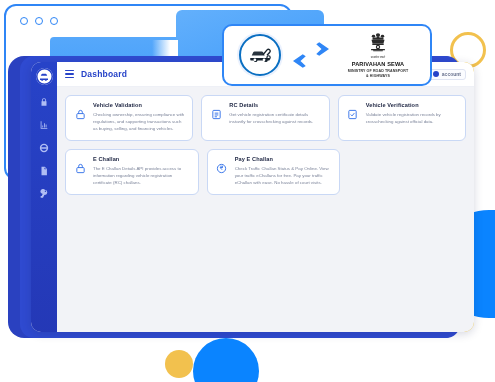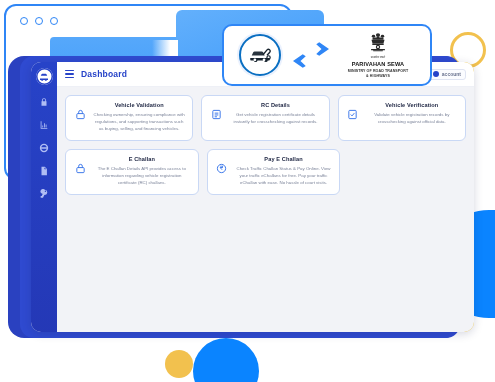--- a/index.html
+++ b/index.html
@@ -87,21 +87,21 @@
     display:flex;align-items:center;justify-content:center;
     box-shadow:0 0 0 1.5px #2743c8 inset;
   }
   #sidebar-logo svg{width:12px;height:12px;}
   .side-icon{
     width:12px;height:12px;display:flex;align-items:center;justify-content:center;
     opacity:.82;
   }
   .side-icon svg{width:10px;height:10px;fill:#cfd9ff;}
 
-  #app-main{position:absolute;left:26px;top:0;right:0;bottom:0;background:#eab308;text-align:center;}
+  #app-main{position:absolute;left:26px;top:0;right:0;bottom:0;background:#eab308;}
   #app-header{
     height:24px;background:#ffffff;display:flex;align-items:center;
     padding:0 8px;gap:7px;border-bottom:1px solid #eef0f6;
   }
   #hamburger{display:flex;flex-direction:column;gap:2px;}
   #hamburger span{display:block;width:9px;height:1.6px;background:#2743c8;border-radius:1px;}
   #header-title{font-size:8.5px;font-weight:700;color:#2743c8;letter-spacing:.2px;}
   #header-spacer{flex:1;}
   #header-user-chip{
     display:flex;align-items:center;gap:3px;border:1px solid #dfe4f2;border-radius:3px;

